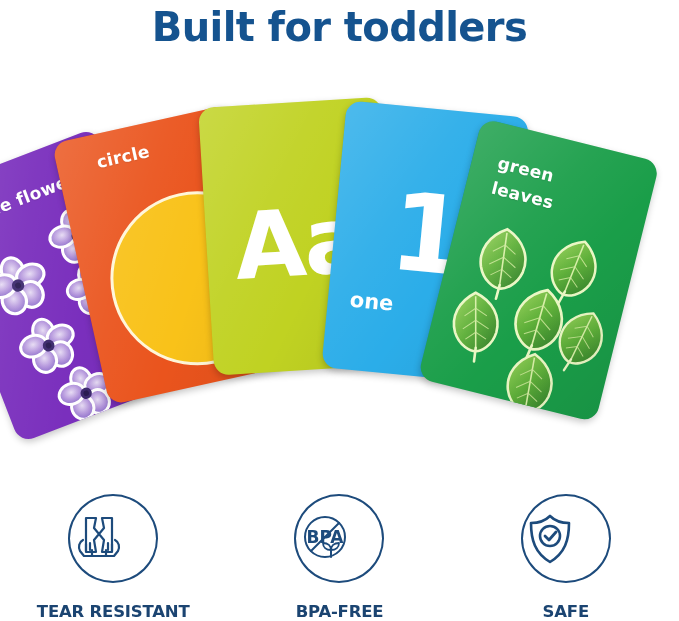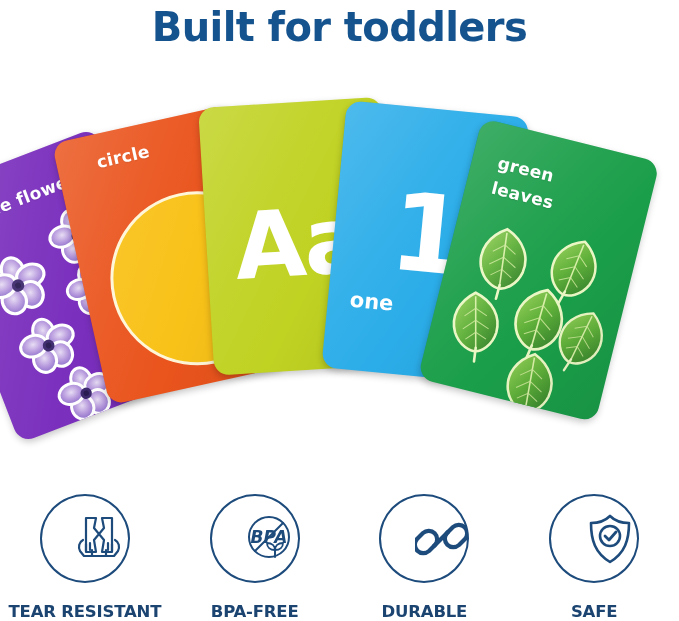--- a/index.html
+++ b/index.html
@@ -143,22 +143,21 @@
     flex-direction: column;
     align-items: center;
   }
   .feature-icon {
     width: 86px;
     height: 86px;
     border-radius: 50%;
     border: 2.5px solid #1D4B7C;
     display: flex;
     align-items: center;
-    justify-content: flex-end;
-    font-style: italic;
+    justify-content: flex-start;
   }
   .feature-label {
     margin-top: 19px;
     font-size: 16.5px;
     font-weight: bold;
     color: #1B4471;
     letter-spacing: -0.2px;
     font-family: "DejaVu Sans", "Liberation Sans", sans-serif;
     text-align: right;
   }
@@ -274,30 +273,20 @@
         <line x1="15" y1="41" x2="43" y2="13"></line>
         <text x="29" y="33" font-family="DejaVu Sans, sans-serif" font-size="17" font-weight="bold" fill="#1D4B7C" stroke="none" text-anchor="middle">BPA</text>
         <path d="M35 47 L35 37" stroke-width="2"></path>
         <path d="M35 40 C30 40 27 37 27 33 C32 33 35 36 35 40 Z" stroke-width="1.8"></path>
         <path d="M35 40 C40 40 43 37 43 33 C38 33 35 36 35 40 Z" stroke-width="1.8"></path>
       </svg>
     </div>
     <div class="feature-label">BPA-FREE</div>
   </div>
 
-  <div class="feature">
-    <div class="feature-icon">
-      <svg width="52" height="52" viewBox="0 0 52 52" fill="none" stroke="#1D4B7C" stroke-width="4.2" stroke-linecap="round" stroke-linejoin="round">
-        <path d="M20 32 L14 38 A8.5 8.5 0 0 1 2 26 L8 20 A8.5 8.5 0 0 1 20 32 Z"></path>
-        <path d="M32 20 L38 14 A8.5 8.5 0 0 1 50 26 L44 32 A8.5 8.5 0 0 1 32 20 Z"></path>
-        <path d="M19 33 L33 19" stroke-width="4.2"></path>
-      </svg>
-    </div>
-    <div class="feature-label">DURABLE</div>
-  </div>
 
   <div class="feature">
     <div class="feature-icon">
       <svg width="54" height="54" viewBox="0 0 54 54" fill="none" stroke="#1D4B7C" stroke-width="2.6" stroke-linecap="round" stroke-linejoin="round">
         <path d="M27 4 C22 9 14 11 8 11 C8 28 12 41 27 50 C42 41 46 28 46 11 C40 11 32 9 27 4 Z"></path>
         <circle cx="27" cy="24" r="10"></circle>
         <path d="M22 24 L26 28 L33 20" stroke-width="2.8"></path>
       </svg>
     </div>
     <div class="feature-label">SAFE</div>

